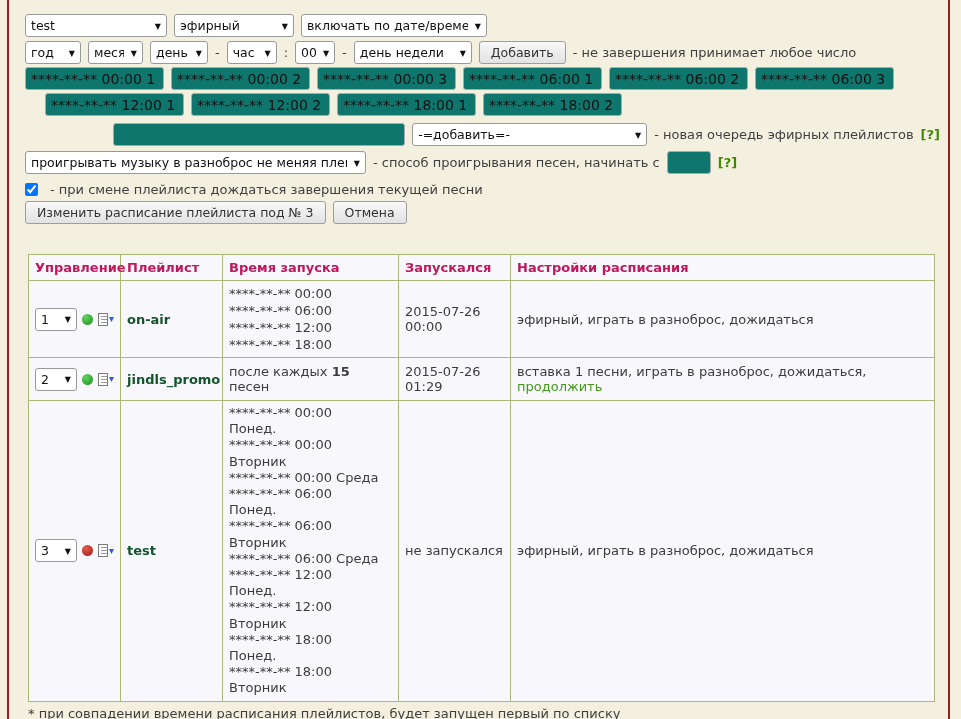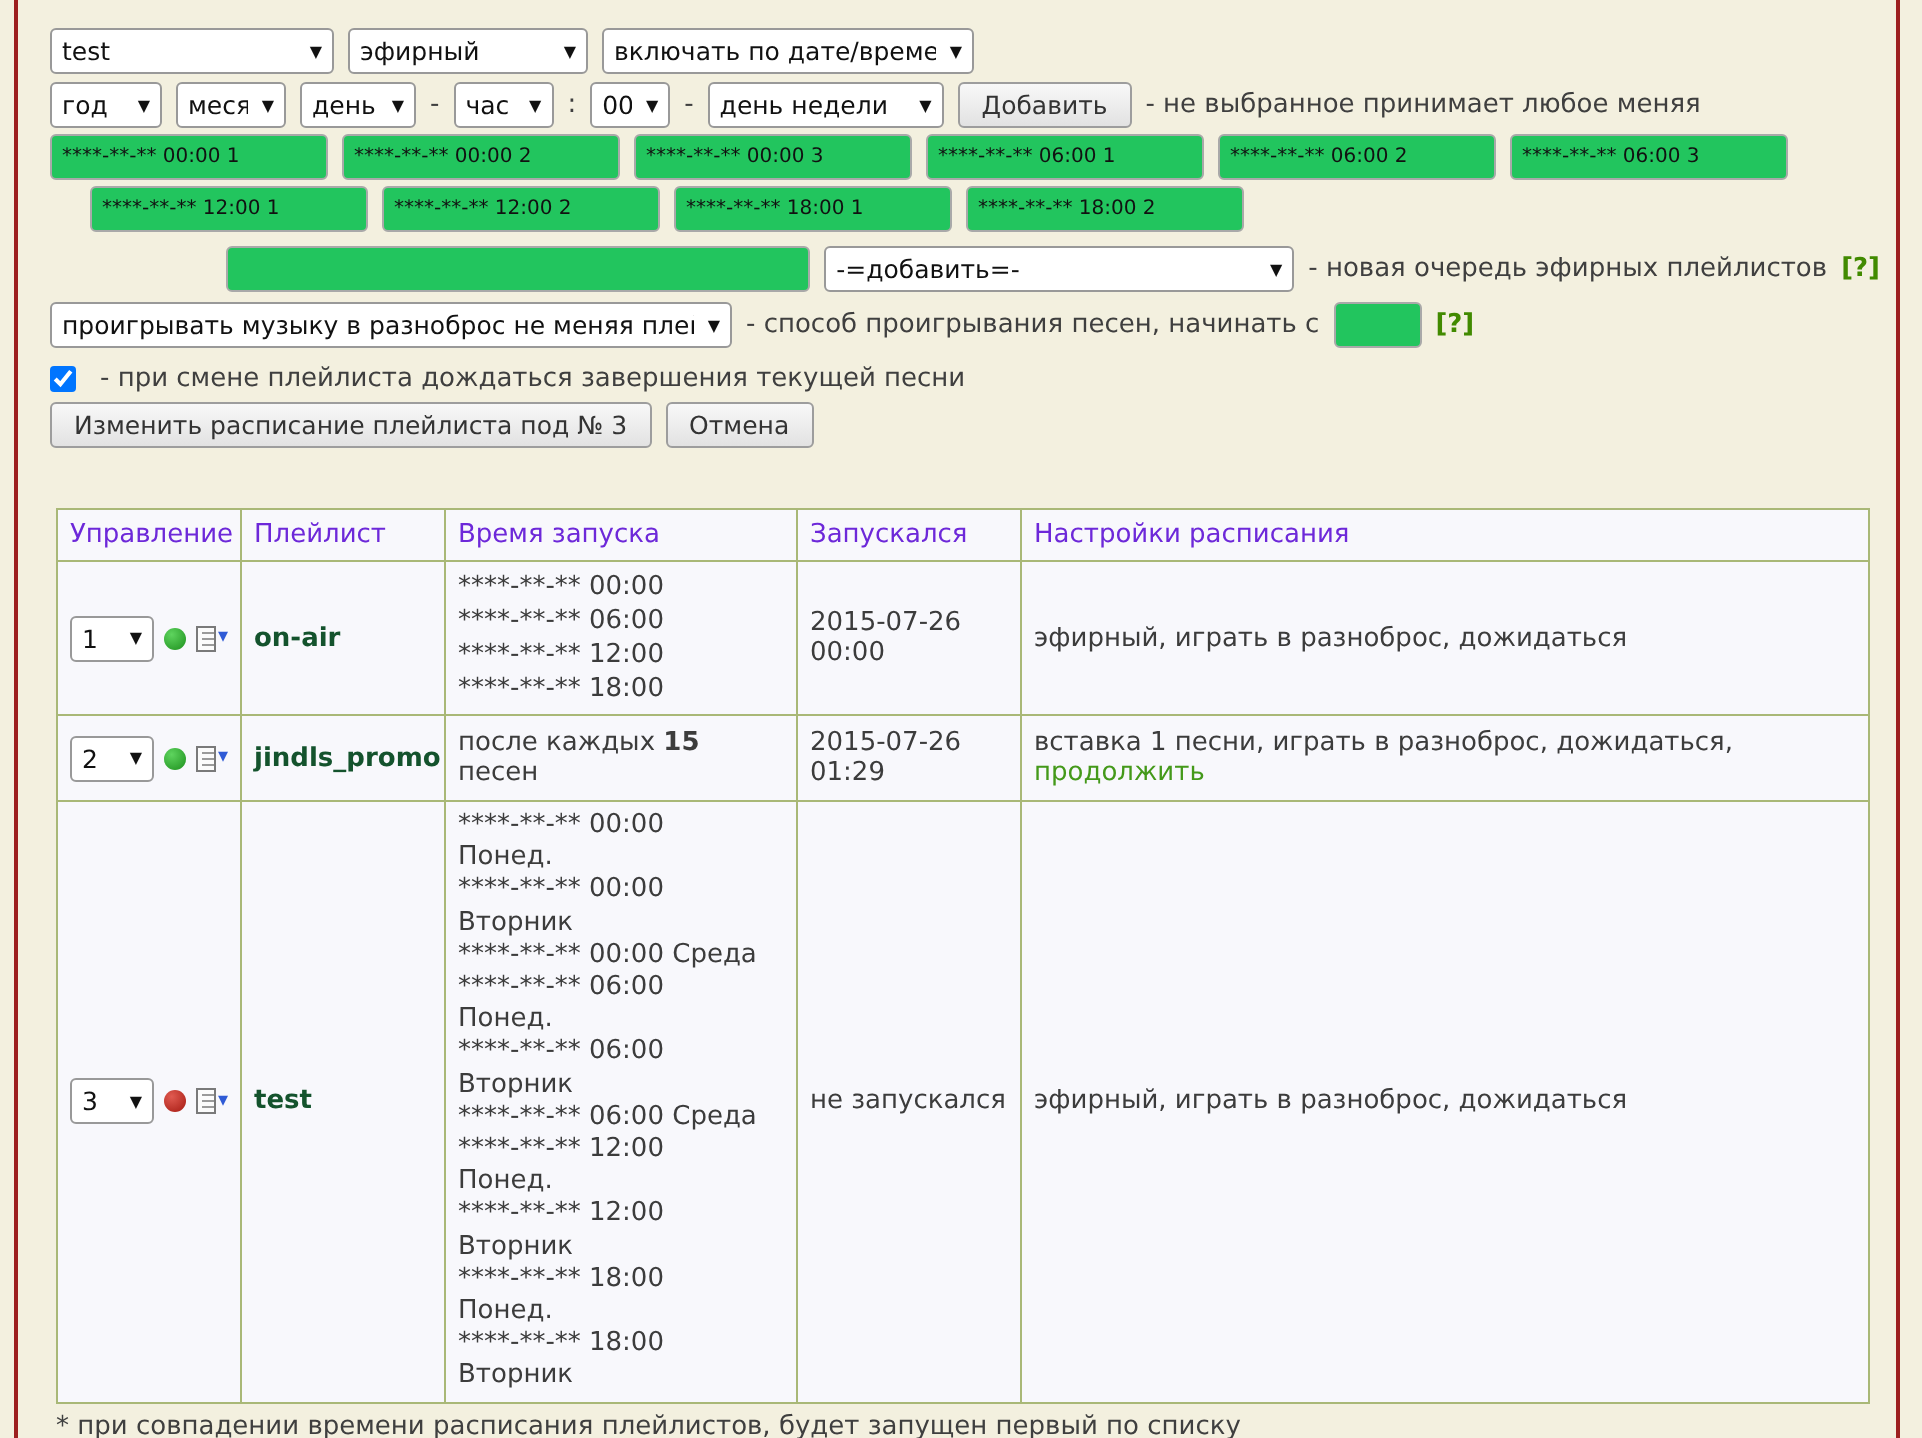--- a/index.html
+++ b/index.html
@@ -33,22 +33,22 @@
     transform: translateY(-50%); font-size: 8px; color: #111; pointer-events: none;
   }
   select {
     appearance: none; -webkit-appearance: none;
     height: 23px; padding: 2px 18px 2px 5px;
     background: #fff; border: 1px solid #999; border-radius: 3px;
     font-family: inherit; font-size: 12.5px; color: #111; width: 100%;
   }
   input[type=text] {
     height: 23px; padding: 2px 5px;
-    background: #22c55e; border: 1px solid #a9a9a9; border-radius: 3px;
-    font-family: inherit; font-size: 10px; color: #111;
+    background: #0f766e; border: 1px solid #a9a9a9; border-radius: 3px;
+    font-family: inherit; font-size: 14px; color: #111;
   }
   button {
     height: 23px; padding: 2px 11px;
     background: linear-gradient(#f8f8f8, #e2e2e2);
     border: 1px solid #9d9d9d; border-radius: 3px;
     font-family: inherit; font-size: 12.5px; color: #333;
   }
   .lbl { color: #3f3f3f; white-space: nowrap; }
   .sep { color: #3f3f3f; }
   .help { color: #418a00; font-weight: bold; }
@@ -66,21 +66,21 @@
   
   table.sched {
     margin-left: 3px; margin-top: 30px;
     border-collapse: collapse; background: #f8f8fc;
     table-layout: fixed; width: 906px;
   }
   table.sched th, table.sched td {
     border: 1px solid #a9b877; padding: 4px 6px;
     text-align: left; vertical-align: middle; font-size: 13px;
   }
-  table.sched th { font-weight: normal; height: 26px; color: #6d28d9; }
+  table.sched th { font-weight: bold; height: 26px; color: #be185d; }
   td.ctrl-cell { padding-left: 6px; }
   .ctrl { display: flex; align-items: center; gap: 5px; }
   .num-sel { width: 46px; }
   .dot { width: 11px; height: 11px; border-radius: 50%; display: inline-block; flex: none; }
   .ctrl[data-status="green"] .dot { background: radial-gradient(circle at 35% 30%, #5ed45e, #1d8f1d); }
   .ctrl[data-status="red"]   .dot { background: radial-gradient(circle at 35% 30%, #e05a50, #a51a12); }
   .list-btn { display: inline-flex; align-items: center; cursor: default; }
   .list-glyph {
     width: 10px; height: 13px; border: 1px solid #7a7a7a; background-color: #fbfbfb;
     background-image: repeating-linear-gradient(to bottom, transparent 0 2px, #9a9a9a 2px 3px);
@@ -115,21 +115,21 @@
     <span class="selwrap w-year"><select><option>год</option></select></span>
     <span class="selwrap w-month"><select><option>месяц</option></select></span>
     <span class="selwrap w-day"><select><option>день</option></select></span>
     <span class="sep">-</span>
     <span class="selwrap w-hour"><select><option>час</option></select></span>
     <span class="sep">:</span>
     <span class="selwrap w-min"><select><option>00</option></select></span>
     <span class="sep">-</span>
     <span class="selwrap w-week"><select><option>день недели</option></select></span>
     <button>Добавить</button>
-    <span class="lbl">- не выбранное принимает любое меняя</span>
+    <span class="lbl">- не завершения принимает любое число</span>
   </div>
 
   <div class="row r-i1">
     <input type="text" class="w-time-in" value="****-**-** 00:00 1" style="">
     <input type="text" class="w-time-in" value="****-**-** 00:00 2" style="">
     <input type="text" class="w-time-in" value="****-**-** 00:00 3" style="">
     <input type="text" class="w-time-in" value="****-**-** 06:00 1" style="">
     <input type="text" class="w-time-in" value="****-**-** 06:00 2" style="">
     <input type="text" class="w-time-in" value="****-**-** 06:00 3" style="">
   </div>

